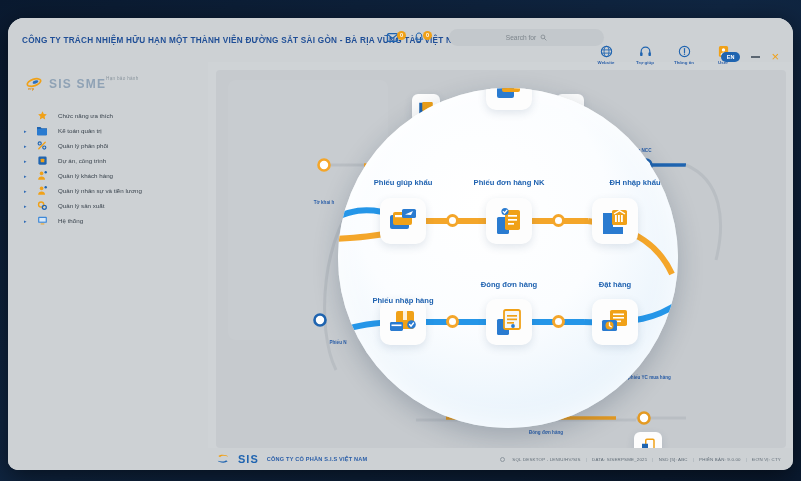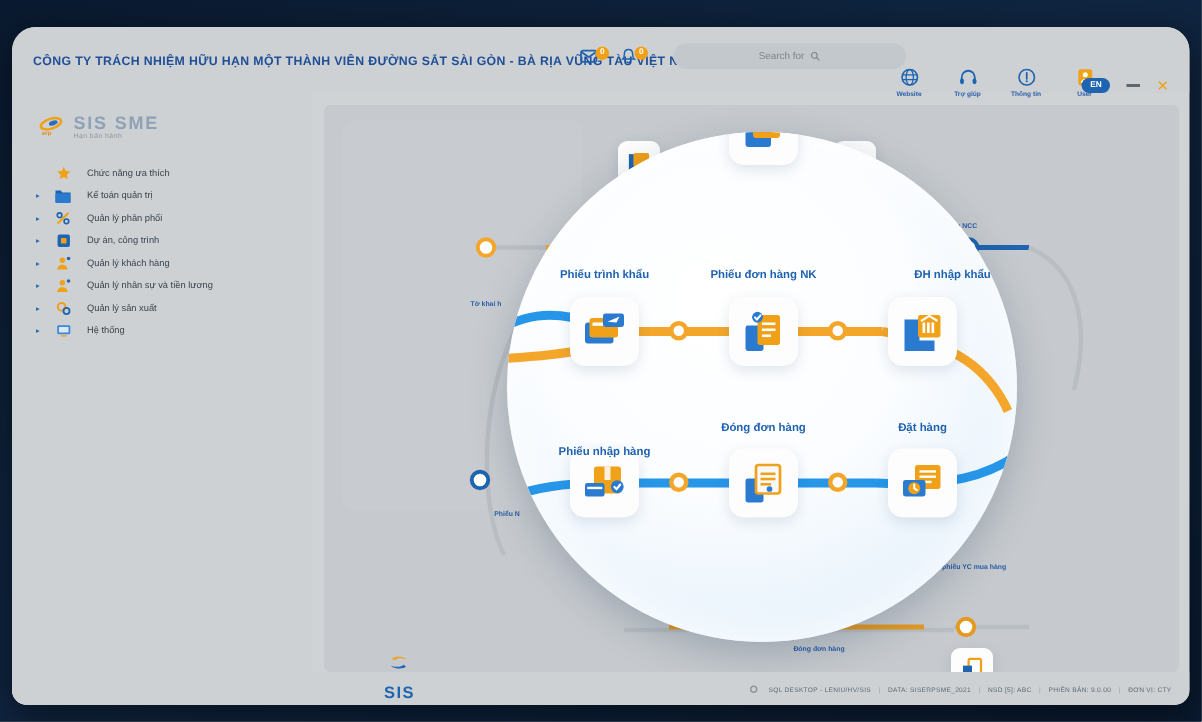--- a/index.html
+++ b/index.html
@@ -95,21 +95,21 @@
   }
   #brand {
     display: flex; align-items: center;
     padding: 12px 0 0 16px;
     gap: 5px;
   }
   #brand-mark {
     width: 20px; height: 20px;
     display:flex; flex-direction:column; align-items:center; justify-content:center;
   }
-  #brand-texts { display: flex; flex-direction: column; }
+  #brand-texts { display: flex; flex-direction: row; }
   #brand-title {
     font-size: 12px; font-weight: bold; letter-spacing: 1.2px;
     color: #8fa2b5;
   }
   #brand-sub { font-size: 4.6px; color: #8b969f; letter-spacing:.3px; margin-top:-1px;}
 
   #menu { margin-top: 14px; }
   .menu-item {
     display: flex; align-items: center;
     height: 15px; padding-left: 16px;
@@ -174,21 +174,21 @@
     border: 3px solid #f4a62a;
   }
 
   
   #footer {
     position: absolute; left: 0; bottom: 0;
     width: 100%; height: 22px;
     background: #cdd1d4;
     display: flex; align-items: center;
   }
-  #footer-left { display: flex; align-items: center; margin-left: 208px; gap: 8px; flex-direction: column; }
+  #footer-left { display: flex; align-items: center; margin-left: 208px; gap: 8px; }
   #footer-brand {
     font-size: 11px; font-weight: bold; color: #1f64b0; letter-spacing: 1px;
   }
   #footer-company { font-size: 5.6px; font-weight: bold; color: #2a5ea8; letter-spacing:.2px;}
   #footer-right {
     position: absolute; right: 12px;
     display: flex; align-items: center; gap: 5px;
     font-size: 4.4px; color: #5f6b76; letter-spacing: .2px;
   }
   .fsep { color: #9aa3ab; }
@@ -482,21 +482,21 @@
             <svg width="32" height="32" viewBox="0 0 32 32">
               <path d="M4 8 h10 v14 h10 v7 H4z" fill="#2a7bd0"></path>
               <rect x="13" y="5" width="15" height="15" rx="1.6" fill="#f0a118"></rect>
               <rect x="16" y="10" width="1.8" height="7" fill="#fff"></rect>
               <rect x="19" y="10" width="1.8" height="7" fill="#fff"></rect>
               <rect x="22" y="10" width="1.8" height="7" fill="#fff"></rect>
               <path d="M15 9 L20.5 5.6 L26 9" stroke="#fff" stroke-width="1.4" fill="none"></path>
             </svg>
           </div>
 
-          <div class="node-label" style="left:65px;top:90px;">Phiếu trình khẩu</div>
+          <div class="node-label" style="left:65px;top:90px;">Phiếu giúp khẩu</div>
           <div class="node-label" style="left:171px;top:90px;">Phiếu đơn hàng NK</div>
           <div class="node-label" style="left:277px;top:90px;margin-left:20px;">ĐH nhập khẩu</div>
 
           <div class="dot" style="left:108px;top:126px;"></div>
           <div class="dot" style="left:214px;top:126px;"></div>
 
           <div class="tile big" style="left:42px;top:211px;">
             <svg width="32" height="32" viewBox="0 0 32 32">
               <rect x="9" y="5" width="18" height="18" rx="2" fill="#f0a118"></rect>
               <rect x="16" y="5" width="4" height="9" fill="#fff" opacity=".85"></rect>

